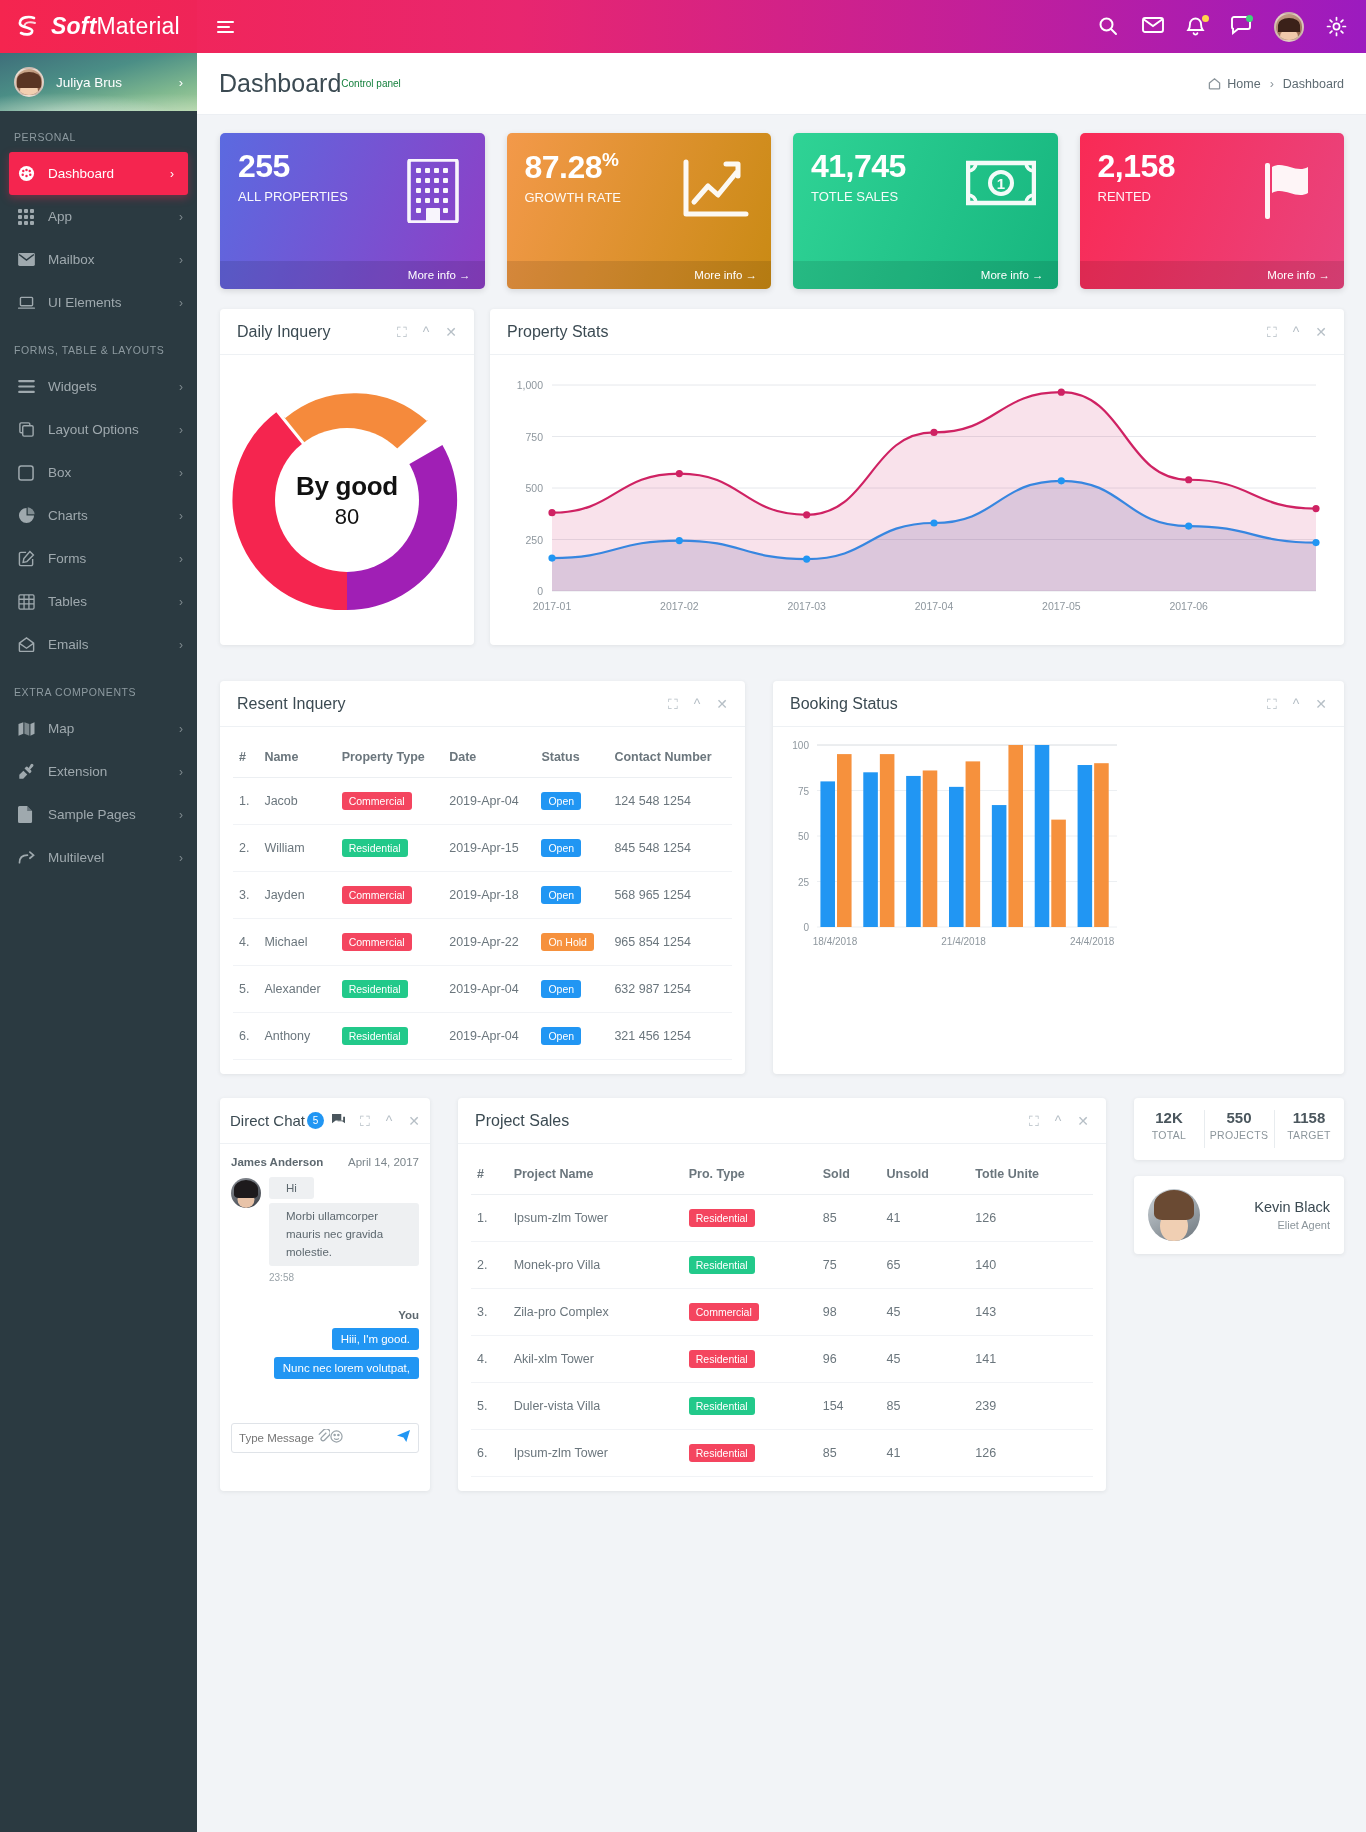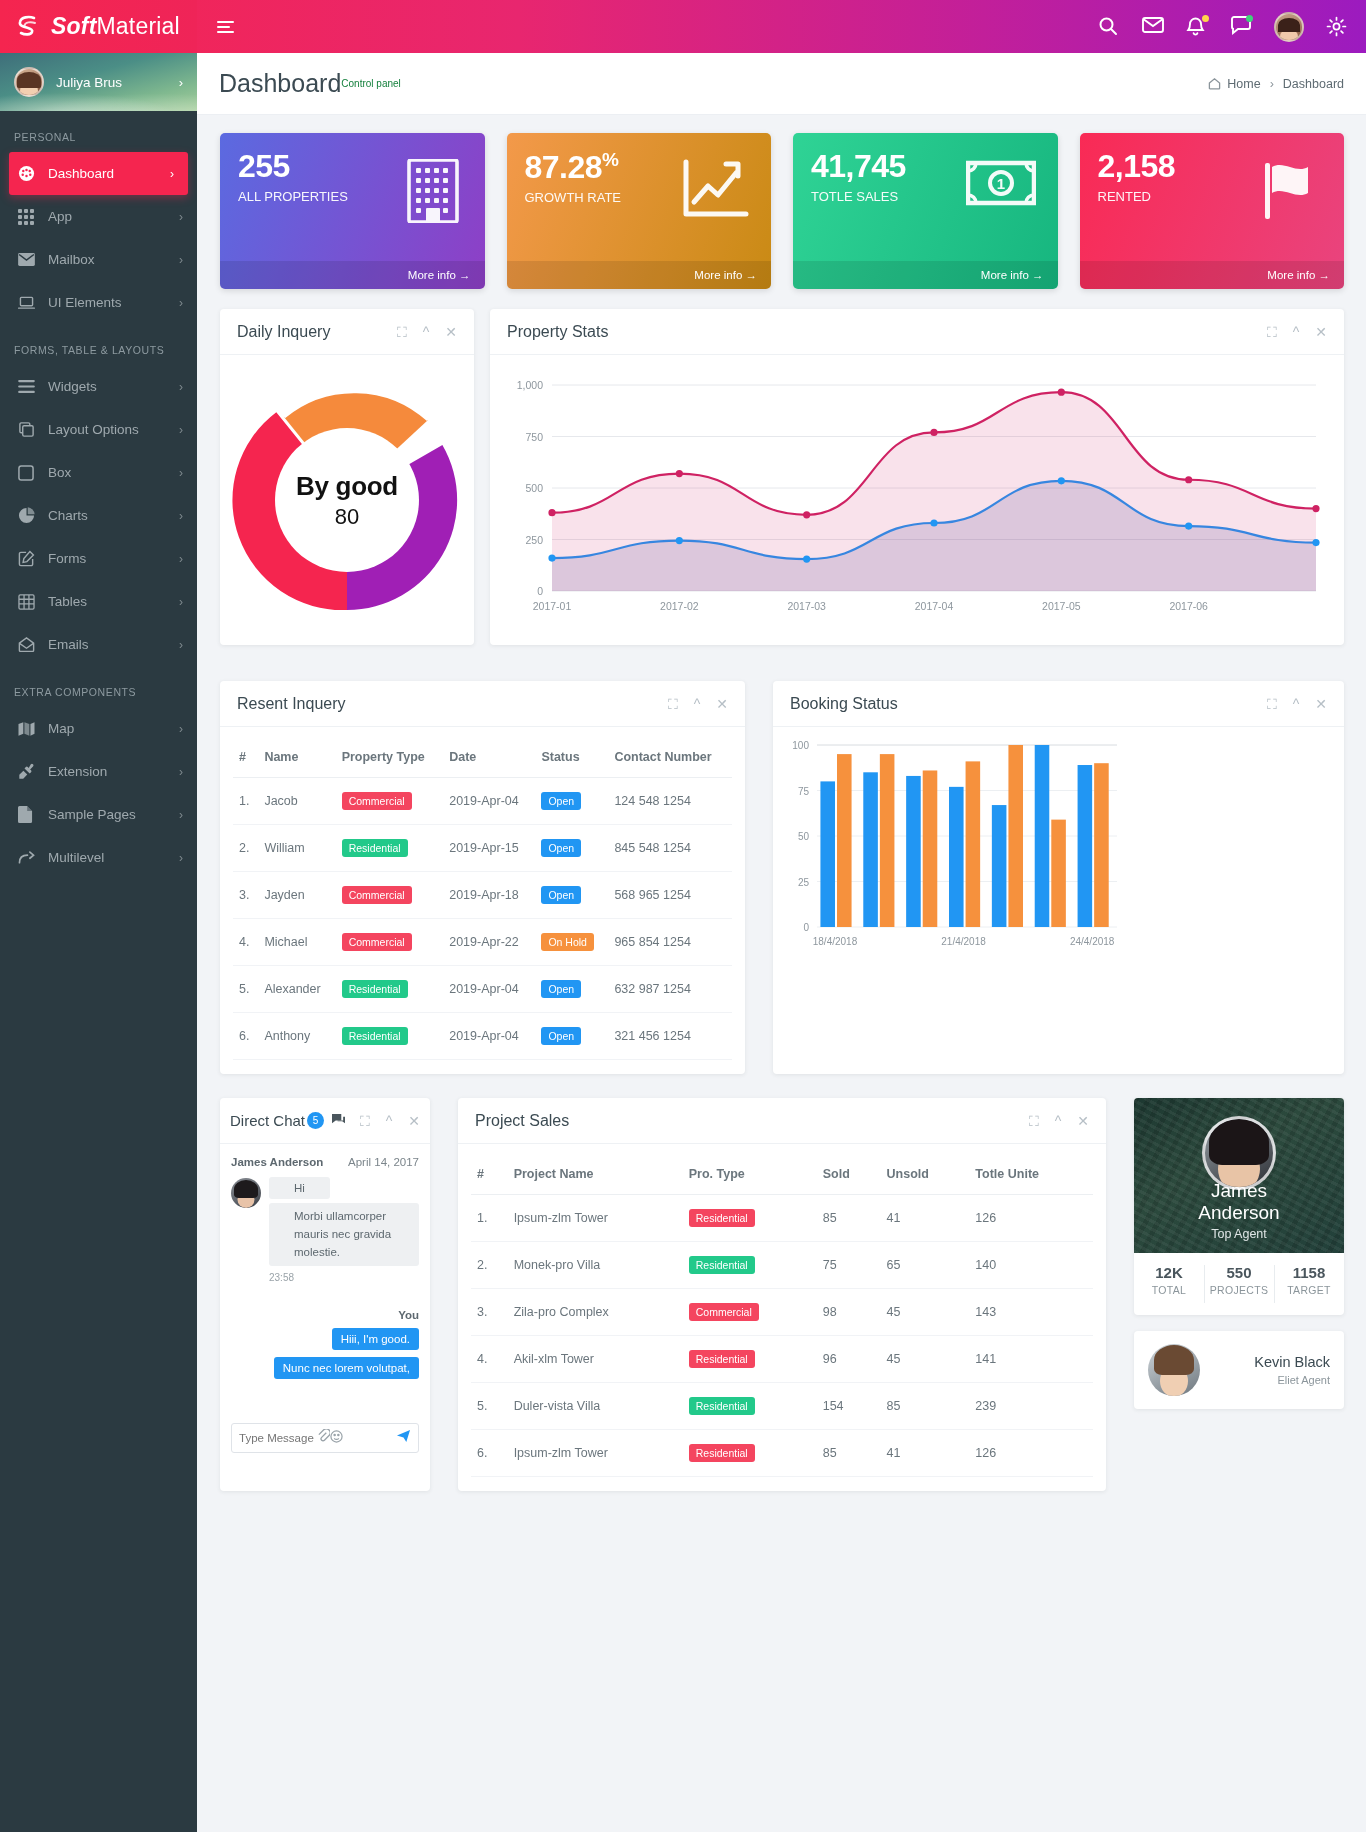--- a/index.html
+++ b/index.html
@@ -190,21 +190,21 @@
   .chat-body { padding: 12px 11px; height: 320px; position: relative; }
   .chat-meta { display: flex; font-size: 11.5px; color: #5d686f; font-weight: 700; }
   .chat-meta .d { margin-left: auto; font-weight: 400; color: #7b858b; }
   .msg-row { display: flex; gap: 8px; margin-top: 10px; }
   .msg-av { width: 30px; height: 30px; border-radius: 50%; flex:0 0 30px; overflow:hidden;
             background: linear-gradient(150deg,#8a8f96,#3b3f46); position: relative;}
   .msg-av::before{content:"";position:absolute;left:50%;top:44%;transform:translateX(-50%);
     width:17px;height:17px;border-radius:50%;background:#e8c3a8;}
   .msg-av::after{content:"";position:absolute;left:50%;top:6%;transform:translateX(-50%);
     width:24px;height:18px;border-radius:50% 50% 20% 20%;background:#1d1a1c;}
-  .bub { background: #eef0f2; border-radius: 3px; padding: 5px 25px; font-size: 11.5px; color: #5d686f; }
+  .bub { background: #eef0f2; border-radius: 3px; padding: 5px 17px; font-size: 11.5px; color: #5d686f; }
   .bub.wide { margin-top: 7px; line-height: 1.55; }
   .tme { font-size: 10px; color: #9aa3a9; margin-top: 6px; }
   .you { text-align: right; font-size: 11.5px; color: #5d686f; font-weight: 700; margin-top: 26px; }
   .bub-me { background: #2196f3; color: #fff; border-radius: 3px; padding: 5px 9px;
             font-size: 11.5px; display: inline-block; margin-top: 7px; }
   .chat-input {
     position: absolute; left: 11px; right: 11px; bottom: 11px; height: 30px;
     border: 1px solid #dfe3e8; border-radius: 3px; display: flex; align-items: center;
     padding: 0 7px; 
   }
@@ -894,28 +894,20 @@
                   <td>41</td>
                   <td>126</td>
                 </tr>
               </tbody>
           </table>
         </div>
       </div>
 
       <div class="agent">
         <div class="panel">
-          <div class="agent-photo">
-            <div class="agent-circle"></div>
-            <div class="agent-name">
-              <div>James</div>
-              <div>Anderson</div>
-            </div>
-            <div class="agent-role">Top Agent</div>
-          </div>
           <div class="agent-stats" id="agent-stats">
               <div>
                 <div class="as-n">12K</div>
                 <div class="as-l">TOTAL</div>
               </div>
               <div>
                 <div class="as-n">550</div>
                 <div class="as-l">PROJECTS</div>
               </div>
               <div>

